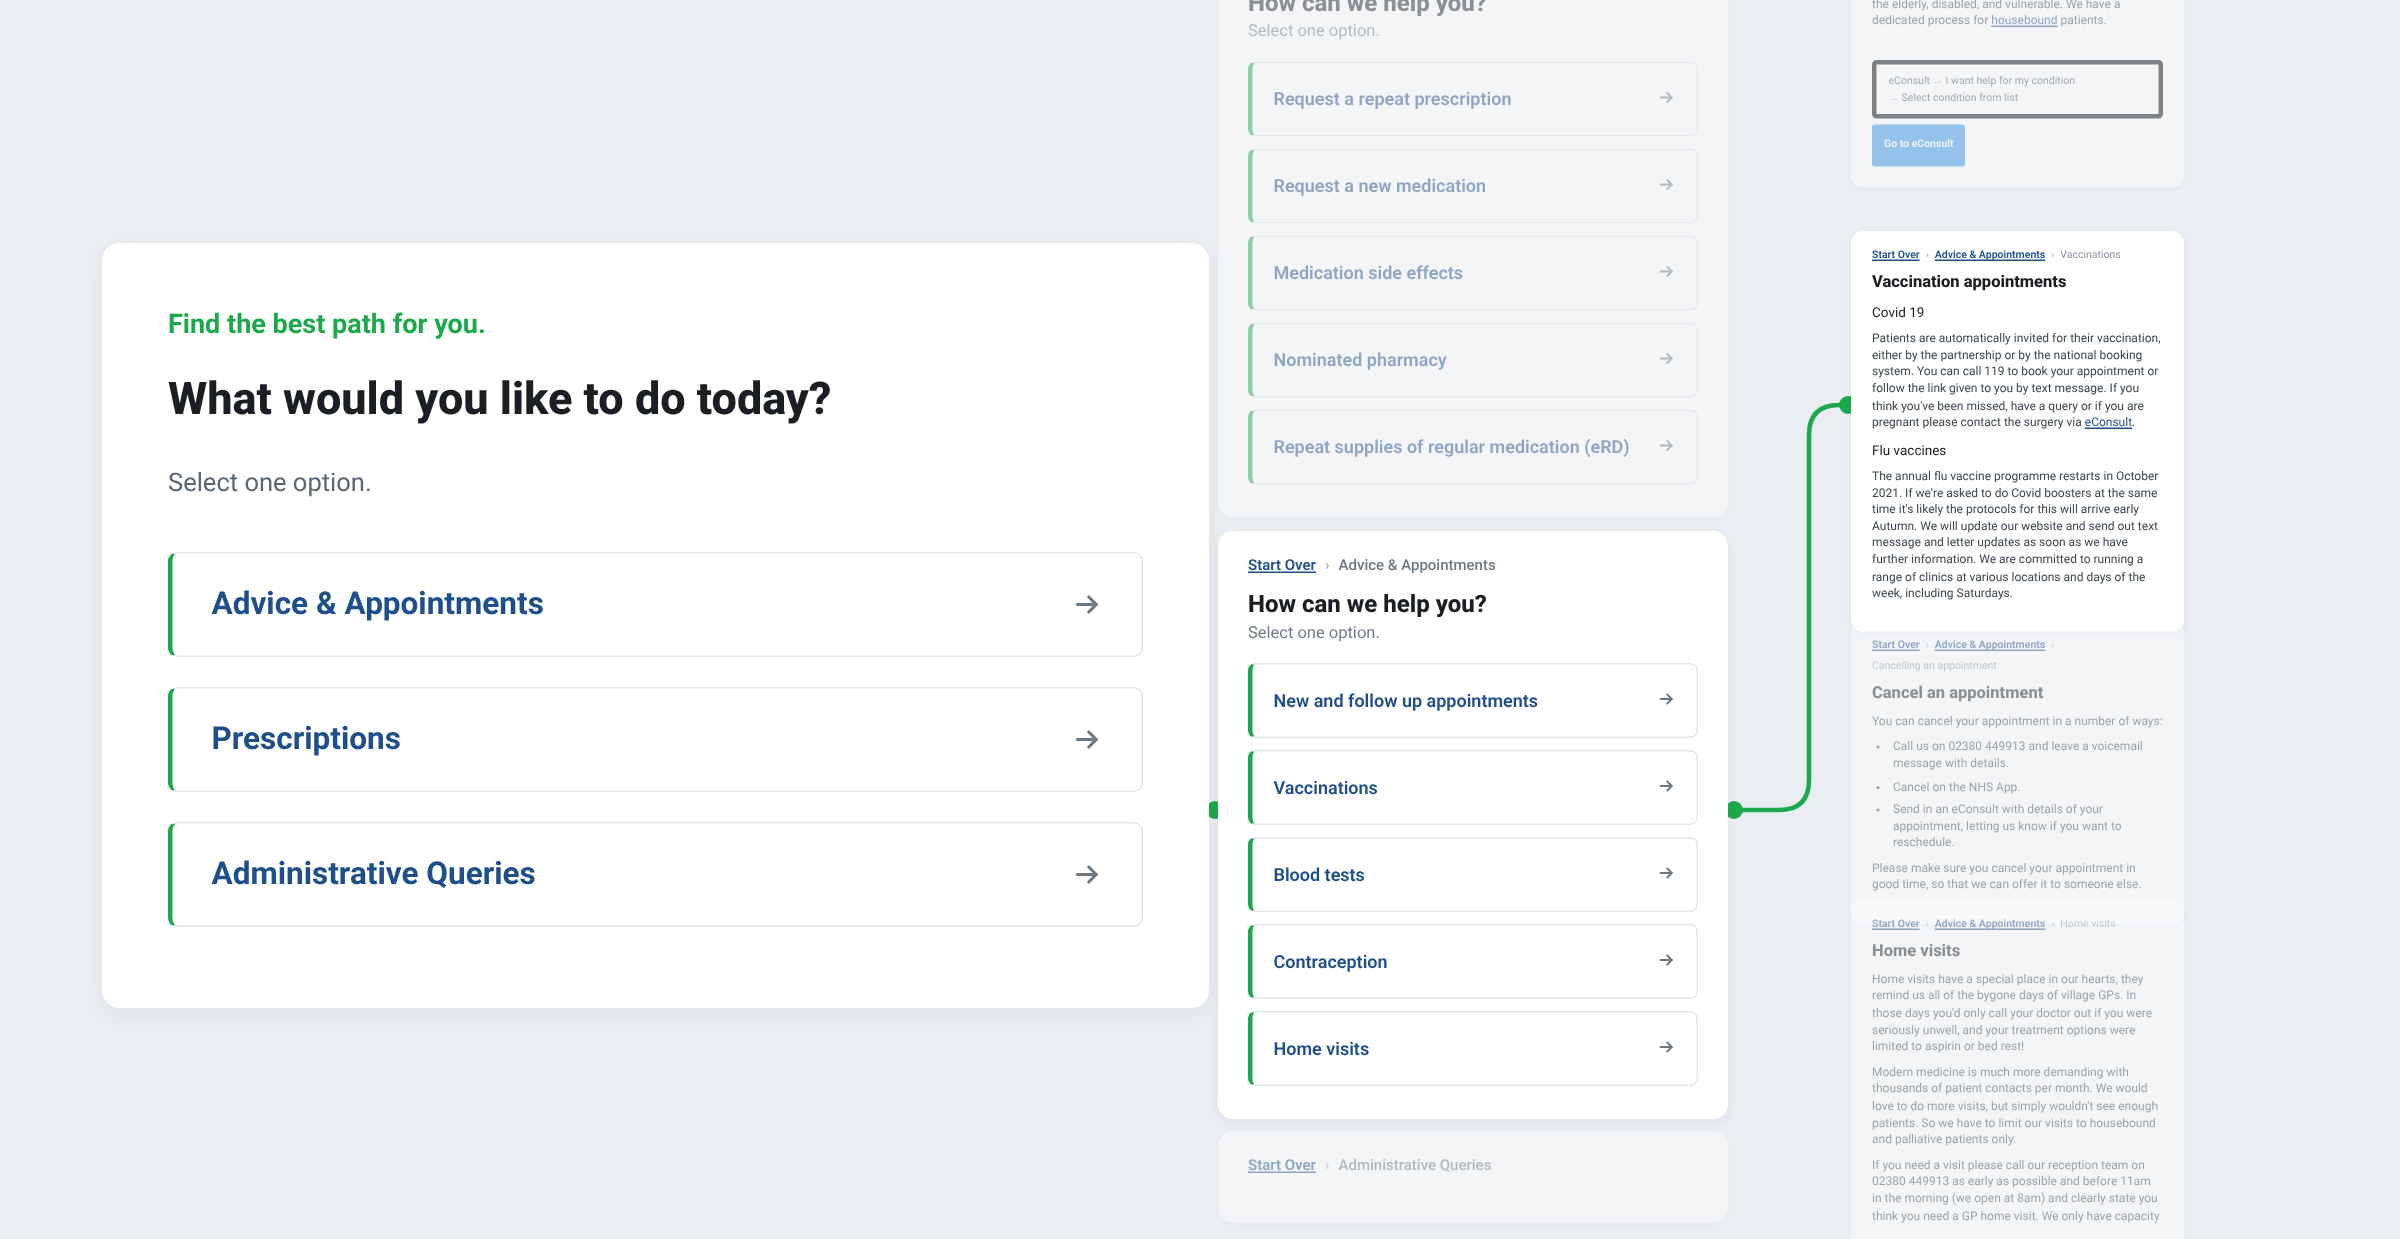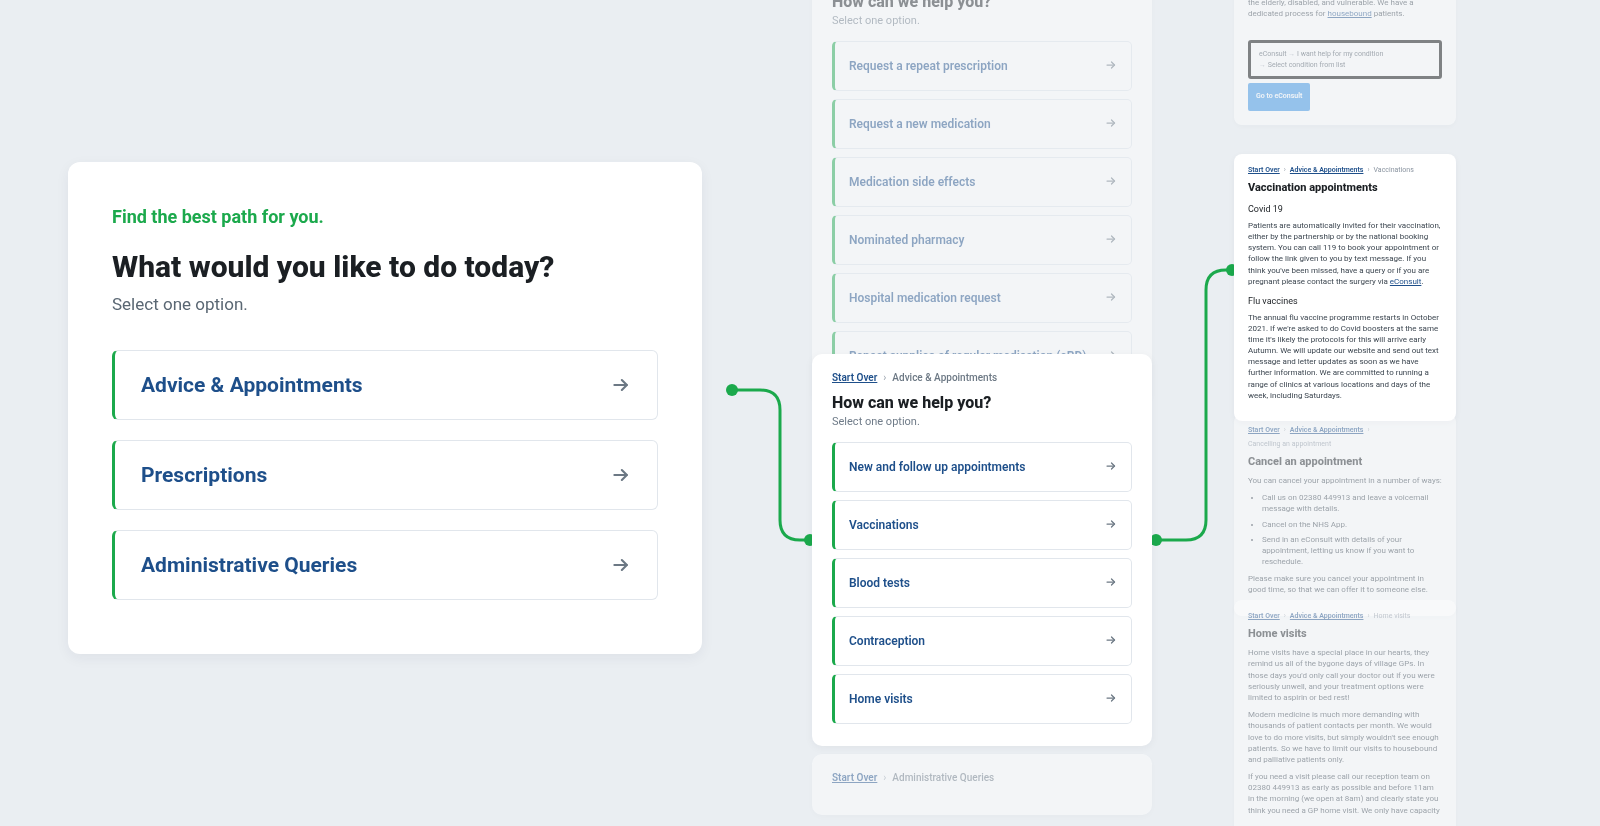--- a/index.html
+++ b/index.html
@@ -11,37 +11,37 @@
     overflow: hidden;
     position: relative;
   }
   .canvas { position: relative; width: 1600px; height: 826px; }
 
   
   .main-card {
     position: absolute;
     left: 68px;
     top: 162px;
-    width: 634px;
+    width: 738px;
     background: #ffffff;
     border-radius: 12px;
     padding: 44px 44px 54px 44px;
     box-shadow: 0 4px 14px rgba(30,40,60,0.06);
   }
   .eyebrow {
     color: #1ba94c;
     font-weight: 700;
     font-size: 18px;
     margin-bottom: 22px;
   }
   .main-heading {
     color: #1b1f23;
     font-weight: 800;
     font-size: 30px;
-    margin-bottom: 10px;
+    margin-bottom: 28px;
   }
   .main-sub {
     color: #5a6773;
     font-size: 17px;
     margin-bottom: 36px;
   }
   .big-option {
     display: flex;
     align-items: center;
     justify-content: space-between;
@@ -275,27 +275,20 @@
           </svg>
         </div>
         <div class="med-option">
           <span class="med-option-label">Nominated pharmacy</span>
           <svg class="arrow-sm" viewBox="0 0 24 24" fill="none" stroke="#6c7884" stroke-width="2.5" stroke-linecap="round" stroke-linejoin="round">
             <line x1="4" y1="12" x2="19" y2="12"></line>
             <polyline points="13 6 19 12 13 18"></polyline>
           </svg>
         </div>
         <div class="med-option">
-          <span class="med-option-label">Hospital medication request</span>
-          <svg class="arrow-sm" viewBox="0 0 24 24" fill="none" stroke="#6c7884" stroke-width="2.5" stroke-linecap="round" stroke-linejoin="round">
-            <line x1="4" y1="12" x2="19" y2="12"></line>
-            <polyline points="13 6 19 12 13 18"></polyline>
-          </svg>
-        </div>
-        <div class="med-option">
           <span class="med-option-label">Repeat supplies of regular medication (eRD)</span>
           <svg class="arrow-sm" viewBox="0 0 24 24" fill="none" stroke="#6c7884" stroke-width="2.5" stroke-linecap="round" stroke-linejoin="round">
             <line x1="4" y1="12" x2="19" y2="12"></line>
             <polyline points="13 6 19 12 13 18"></polyline>
           </svg>
         </div>
       </div>
   </div>
 
   <div class="card card-med card-mid">

